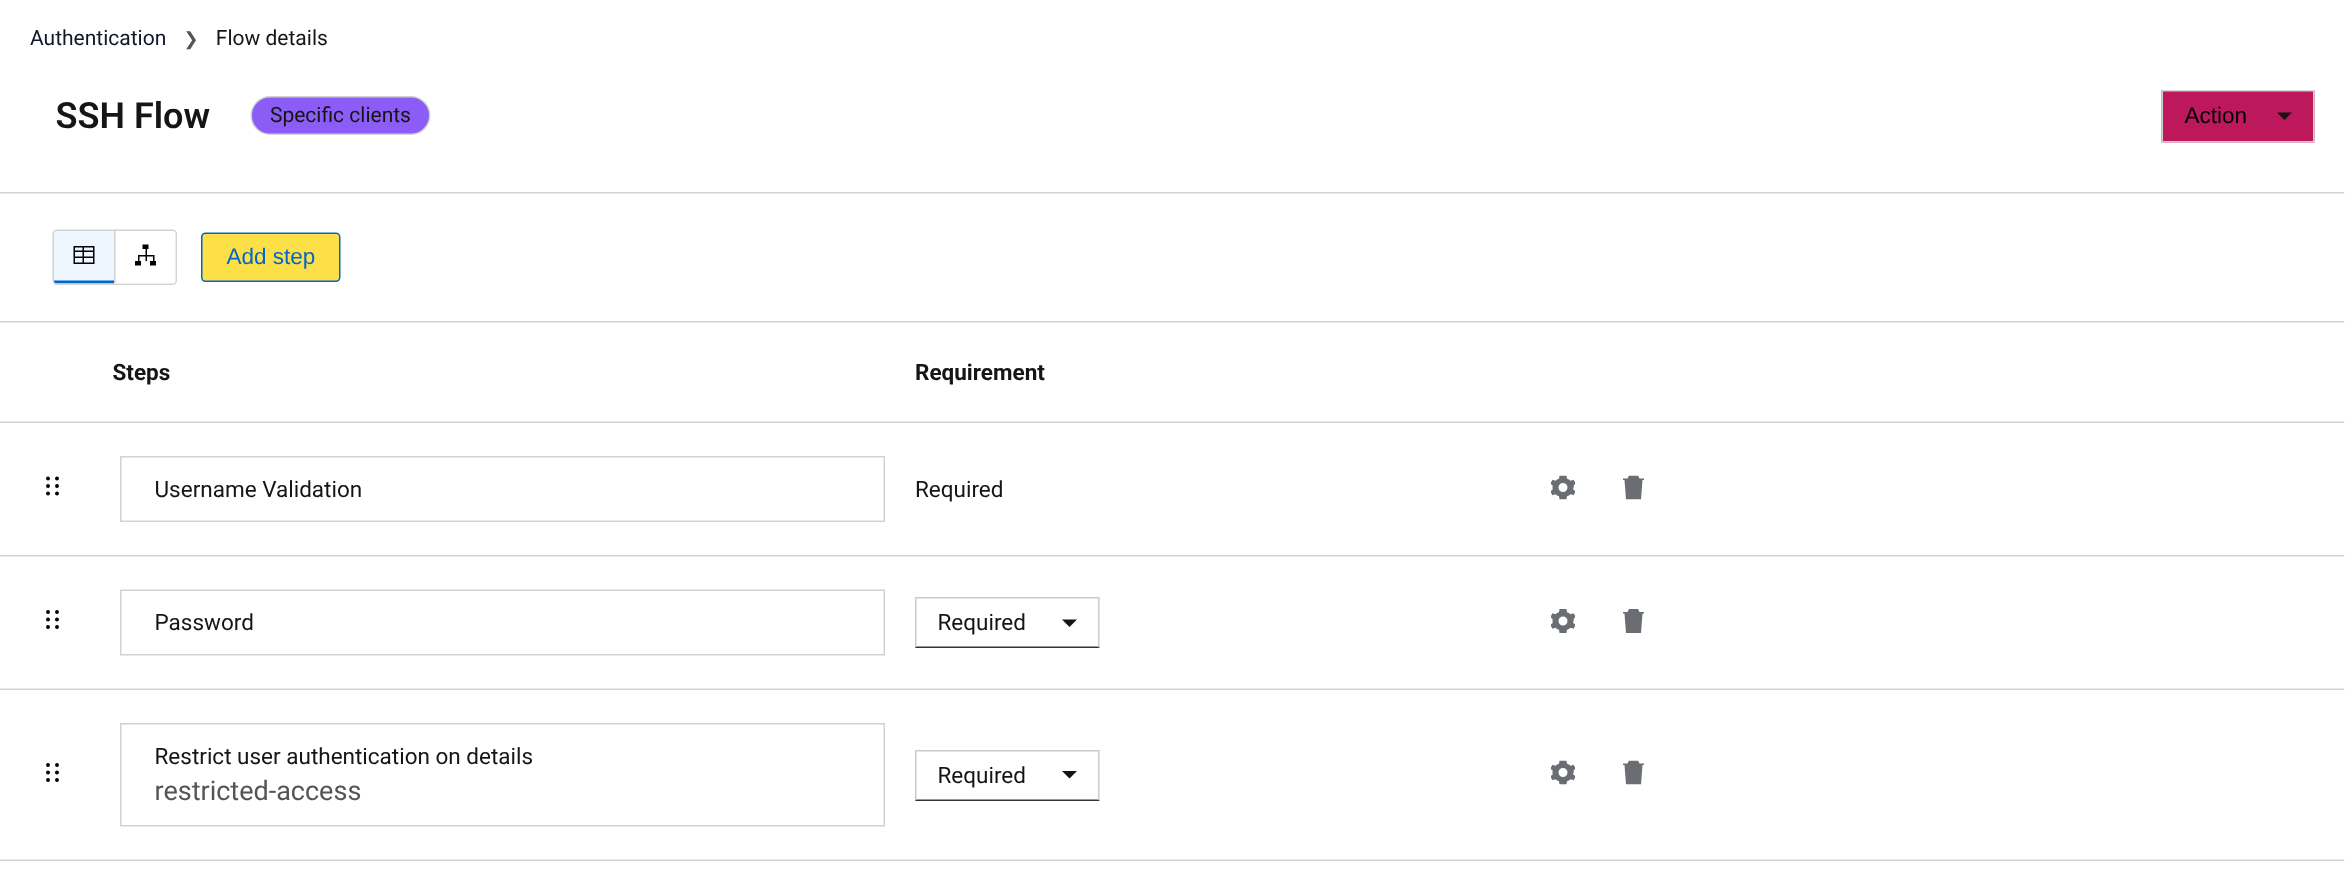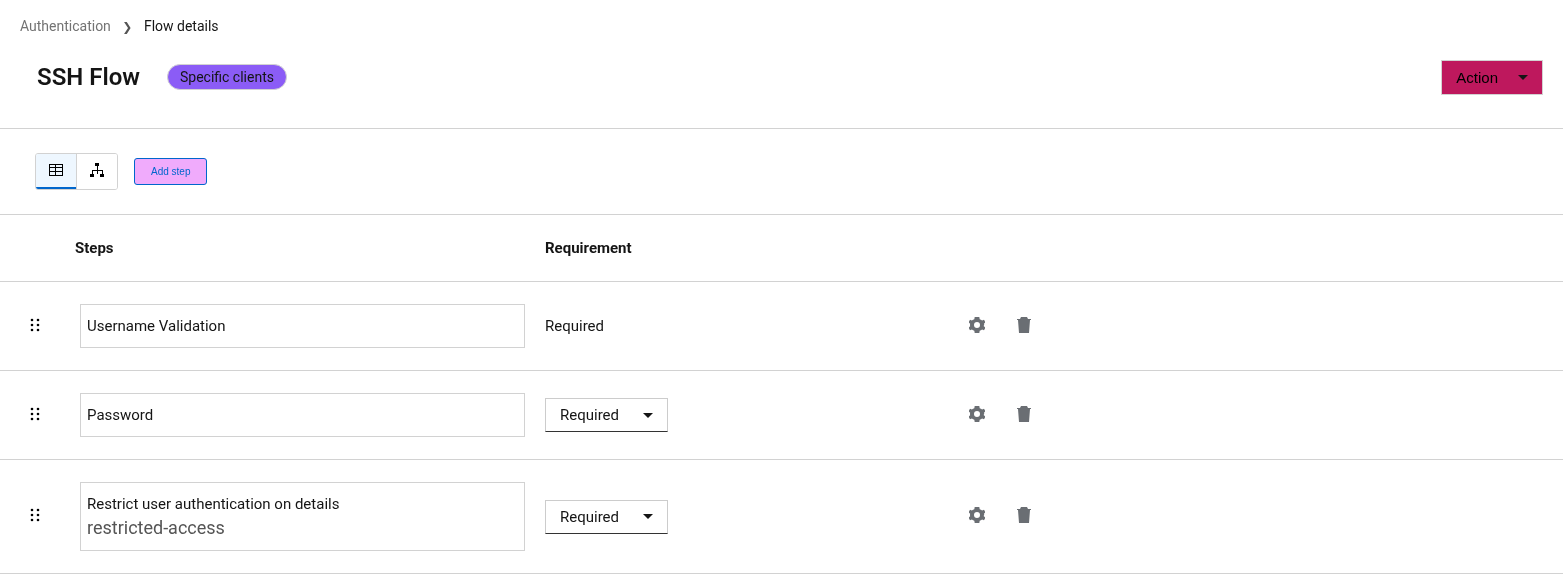--- a/index.html
+++ b/index.html
@@ -10,21 +10,21 @@
     font-size: 14px;
     color: #151515;
     background: #fff;
   }
 
   
   .breadcrumb {
     padding: 18px 20px 6px 20px;
   }
   .breadcrumb a {
-    color: #737373;
+    color: #0f172a;
     text-decoration: none;
   }
   .breadcrumb .sep {
     margin: 0 8px;
     color: #555;
     font-size: 12px;
   }
   .breadcrumb .current {
     color: #151515;
     text-align: right;
@@ -95,26 +95,26 @@
     display: flex;
     align-items: center;
     justify-content: center;
   }
   .toggle-group button + button { border-left: 1px solid #d2d2d2; }
   .toggle-group button.active {
     background: #eef7ff;
     box-shadow: inset 0 -2px 0 #0066cc;
   }
   .btn-outline {
-    background: #f0abfc;
+    background: #fde047;
     color: #0066cc;
     border: 1px solid #0066cc;
     border-radius: 3px;
     padding: 7px 16px;
-    font-size: 10px;
+    font-size: 15px;
     cursor: pointer;
   }
 
   
   .tbl {
     width: 100%;
     border-collapse: collapse;
   }
   .tbl th {
     text-align: left;
@@ -136,22 +136,22 @@
   .col-req-cell { width: 420px; }
 
   .drag-handle {
     color: #6a6e73;
     cursor: grab;
     display: inline-block;
   }
 
   .step-box {
     border: 1px solid #d2d2d2;
-    width: 445px;
-    padding: 12px 6px;
+    width: 510px;
+    padding: 12px 22px;
     background: #fff;
     display: flex;
     flex-direction: column;
     gap: 4px;
   }
   .step-box .step-title { font-size: 15px; }
   .step-box .step-sub   { font-size: 18px; color: #555; }
 
   .req-plain { font-size: 15px; }
   .req-select {

